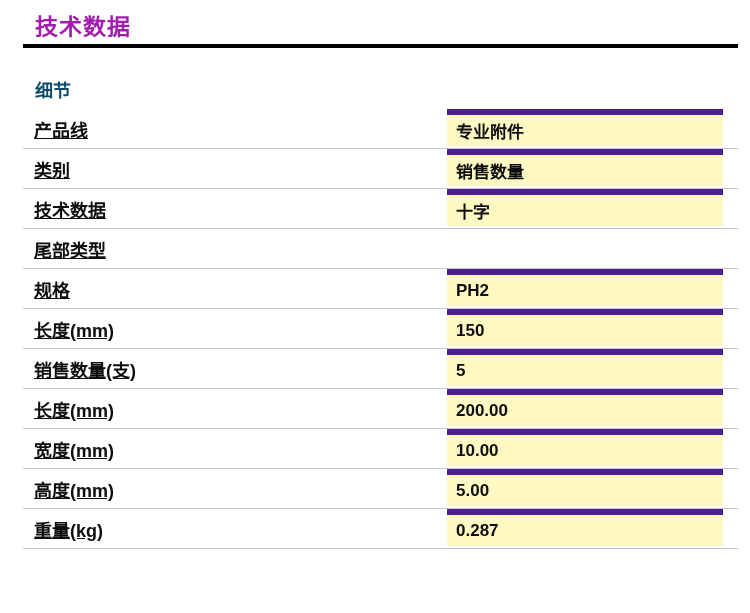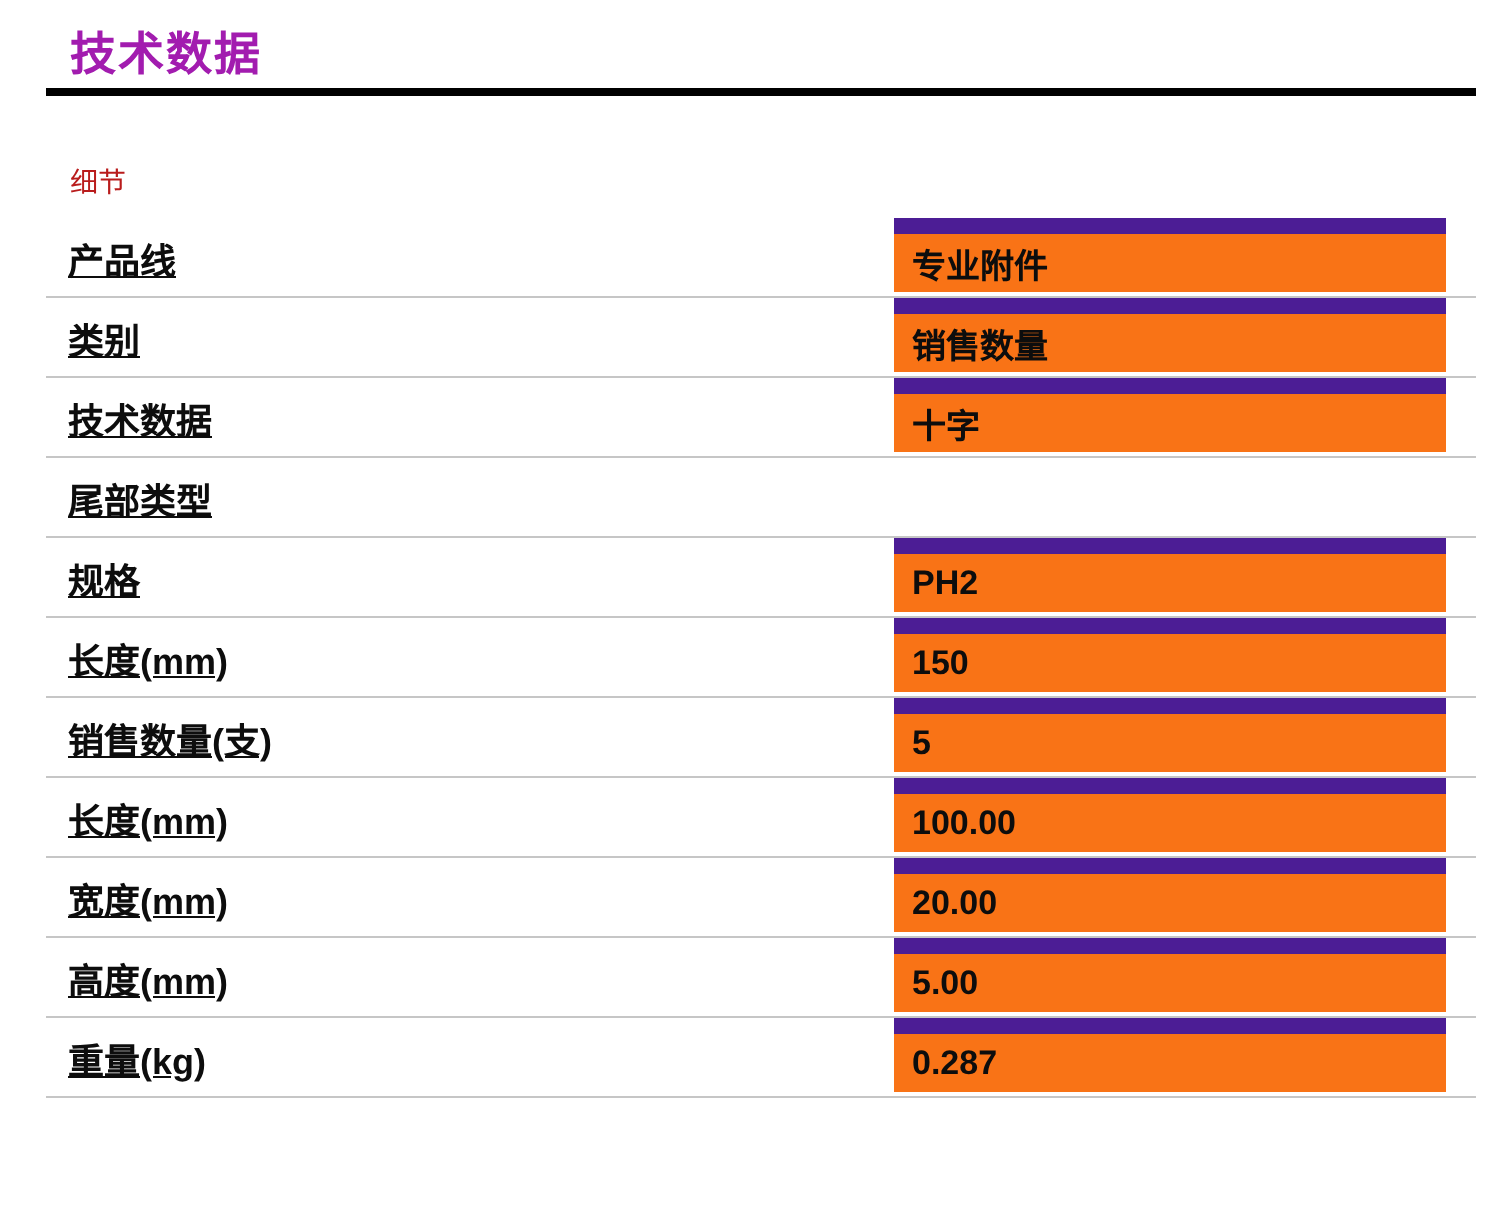--- a/index.html
+++ b/index.html
@@ -27,24 +27,24 @@
     letter-spacing: 1px;
   }
   .title-rule {
     margin-top: 3px;
     height: 4px;
     background: #000000;
   }
   .section-title {
     margin-top: 33px;
     padding-left: 12px;
-    font-size: 14px;
+    font-size: 18px;
     line-height: 21px;
-    font-weight: normal;
-    color: #b91c1c;
+    font-weight: bold;
+    color: #0c4a6e;
   }
   .spec-table {
     margin-top: 7px;
   }
   .row {
     display: flex;
     align-items: stretch;
     height: 40px;
     border-bottom: 1px solid #c6c6c6;
   }
@@ -55,22 +55,22 @@
     align-items: center;
     font-size: 18px;
     font-weight: bold;
     color: #0d0d0d;
     white-space: nowrap;
     text-decoration: underline;
   }
   .row .value {
     flex: 1;
     margin-right: 15px;
-    background: #f97316;
-    border-top: 8px solid #4c1d95;
+    background: #fef9c3;
+    border-top: 6px solid #4c1d95;
     border-bottom: 2px solid #ffffff;
     display: flex;
     align-items: center;
     padding-left: 9px;
     font-size: 17px;
     font-weight: bold;
     color: #0d0d0d;
     white-space: nowrap;
   }
 </style>
@@ -111,26 +111,26 @@
     <div class="value">150</div>
   </div>
 
   <div class="row">
     <div class="label">销售数量(支)</div>
     <div class="value">5</div>
   </div>
 
   <div class="row">
     <div class="label">长度(mm)</div>
-    <div class="value">100.00</div>
+    <div class="value">200.00</div>
   </div>
 
   <div class="row">
     <div class="label">宽度(mm)</div>
-    <div class="value">20.00</div>
+    <div class="value">10.00</div>
   </div>
 
   <div class="row">
     <div class="label">高度(mm)</div>
     <div class="value">5.00</div>
   </div>
 
   <div class="row">
     <div class="label">重量(kg)</div>
     <div class="value">0.287</div>

